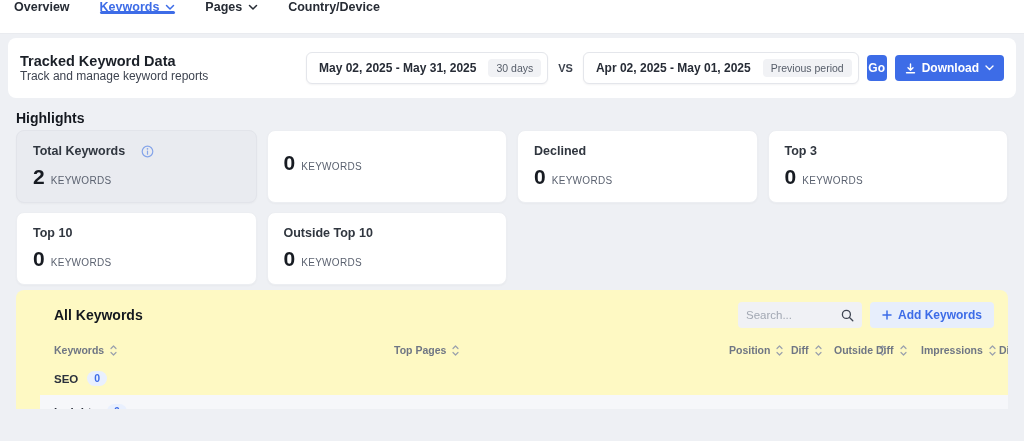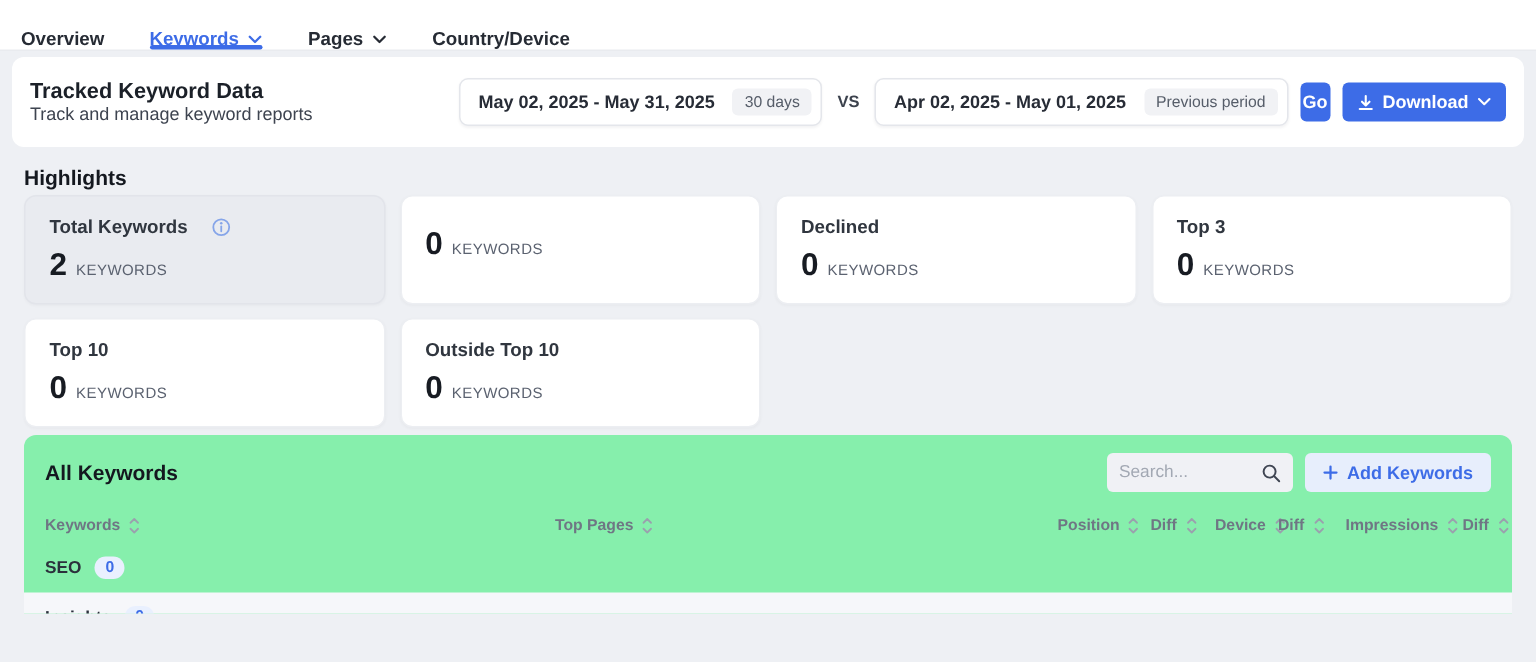--- a/index.html
+++ b/index.html
@@ -9,21 +9,21 @@
     background:#eef0f4;
     position:relative;
     overflow:hidden;
     color:#1c2129;
   }
 
   
   .nav {
     position:absolute; top:0; left:0; right:0; height:34px;
     background:#fff; border-bottom:1px solid #e9ebef;
-    display:flex; align-items:flex-end; padding:0 14px; gap:30px;
+    display:flex; align-items:flex-start; padding:0 14px; gap:30px;
   }
   .nav-tab {
     display:flex; align-items:center; gap:6px;
     font-size:12.5px; font-weight:700; color:#262b34;
     cursor:pointer; position:relative;
   }
   .nav-tab.active { color:#3d6ce7; }
   .nav-tab.active::after {
     content:""; position:absolute; left:0; right:0; bottom:0;
     height:3px; border-radius:2px; background:#3d6ce7;
@@ -74,21 +74,21 @@
   }
   .card.selected { background:#e9ebf0; border-color:#e2e4ea; }
   .card-label { font-size:12.5px; font-weight:700; color:#30363f; display:flex; align-items:center; gap:16px; }
   .card-value-row { margin-top:7px; display:flex; align-items:baseline; gap:6px; }
   .card-value { font-size:21px; font-weight:700; color:#171b22; }
   .card-unit { font-size:10px; color:#5b6270; letter-spacing:.3px; }
 
   
   .ak-card {
     position:absolute; top:290px; left:16px; width:992px; height:119px;
-    background:#86efac; border-radius:8px 8px 0 0; overflow:hidden;
+    background:#fef9c3; border-radius:8px 8px 0 0; overflow:hidden;padding-left:24px;
   }
   .ak-header { display:flex; align-items:center; padding:12px 14px 10px 14px; }
   .ak-title { font-size:14px; font-weight:700; color:#14181f; }
   .ak-controls { margin-left:auto; display:flex; align-items:center; gap:8px;border-radius:8px; }
   .search-box {
     width:124px; height:26px; background:#f0f1f5; border-radius:4px;
     display:flex; align-items:center; padding:0 8px; gap:6px;
   }
   .search-box input {
     flex:1; min-width:0; border:none; background:transparent; outline:none;
@@ -315,21 +315,21 @@
     <div class="th">
       <span>Diff</span>
       <span class="chev">
           <svg width="9" height="11" viewBox="0 0 9 11" fill="none" stroke="#9aa1ad" stroke-width="1.2" stroke-linecap="round" stroke-linejoin="round">
             <path d="M2 3.5 4.5 1 7 3.5"></path>
             <path d="M2 7.5 4.5 10 7 7.5"></path>
           </svg>
         </span>
     </div>
     <div class="th">
-      <span>Device</span>
+      <span>Outside</span>
       <span class="chev">
           <svg width="9" height="11" viewBox="0 0 9 11" fill="none" stroke="#9aa1ad" stroke-width="1.2" stroke-linecap="round" stroke-linejoin="round">
             <path d="M2 3.5 4.5 1 7 3.5"></path>
             <path d="M2 7.5 4.5 10 7 7.5"></path>
           </svg>
         </span>
     </div>
     <div class="th">
       <span>Diff</span>
       <span class="chev">

